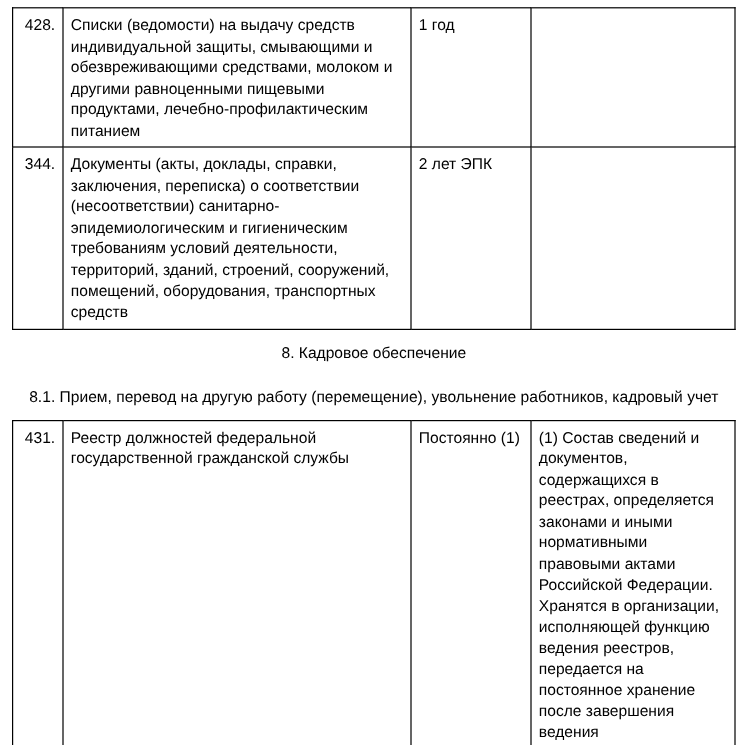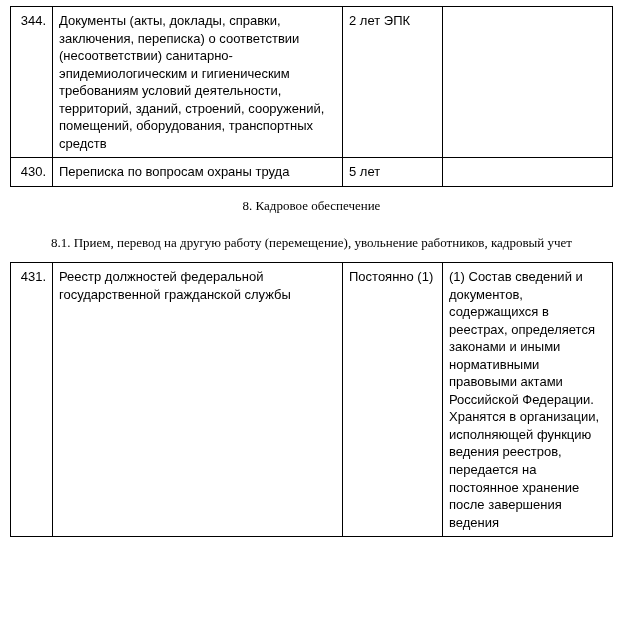--- a/index.html
+++ b/index.html
@@ -30,44 +30,43 @@
   col.c-num  { width: 42px; }
   col.c-desc { width: 290px; }
   col.c-term { width: 100px; }
   col.c-note { }
   td.num { text-align: right; padding-right: 4px; }
   .section-hdr,
   .subsection-hdr {
     text-align: center;
     padding: 10px 6px 10px 6px;
     line-height: 1.35;
-    font-family: Liberation Serif, serif;
   }
 </style>
 </head>
 <body>
 
 <table class="doc">
   <colgroup>
     <col class="c-num">
     <col class="c-desc">
     <col class="c-term">
     <col class="c-note">
   </colgroup>
   <tbody>
     <tr>
+      <td class="num">428.</td>
+      <td>Списки (ведомости) на выдачу средств индивидуальной защиты, смывающими и обезвреживающими средствами, молоком и другими равноценными пищевыми продуктами, лечебно-профилактическим питанием</td>
+      <td>1 год</td>
+      <td></td>
+    </tr>
+    <tr>
       <td class="num">344.</td>
       <td>Документы (акты, доклады, справки, заключения, переписка) о соответствии (несоответствии) санитарно-эпидемиологическим и гигиеническим требованиям условий деятельности, территорий, зданий, строений, сооружений, помещений, оборудования, транспортных средств</td>
       <td>2 лет ЭПК</td>
-      <td></td>
-    </tr>
-    <tr>
-      <td class="num">430.</td>
-      <td>Переписка по вопросам охраны труда</td>
-      <td>5 лет</td>
       <td></td>
     </tr>
   </tbody>
 </table>
 
 <div class="section-hdr">8. Кадровое обеспечение</div>
 <div class="subsection-hdr">8.1. Прием, перевод на другую работу (перемещение), увольнение работников, кадровый учет</div>
 
 <table class="doc">
   <colgroup>

